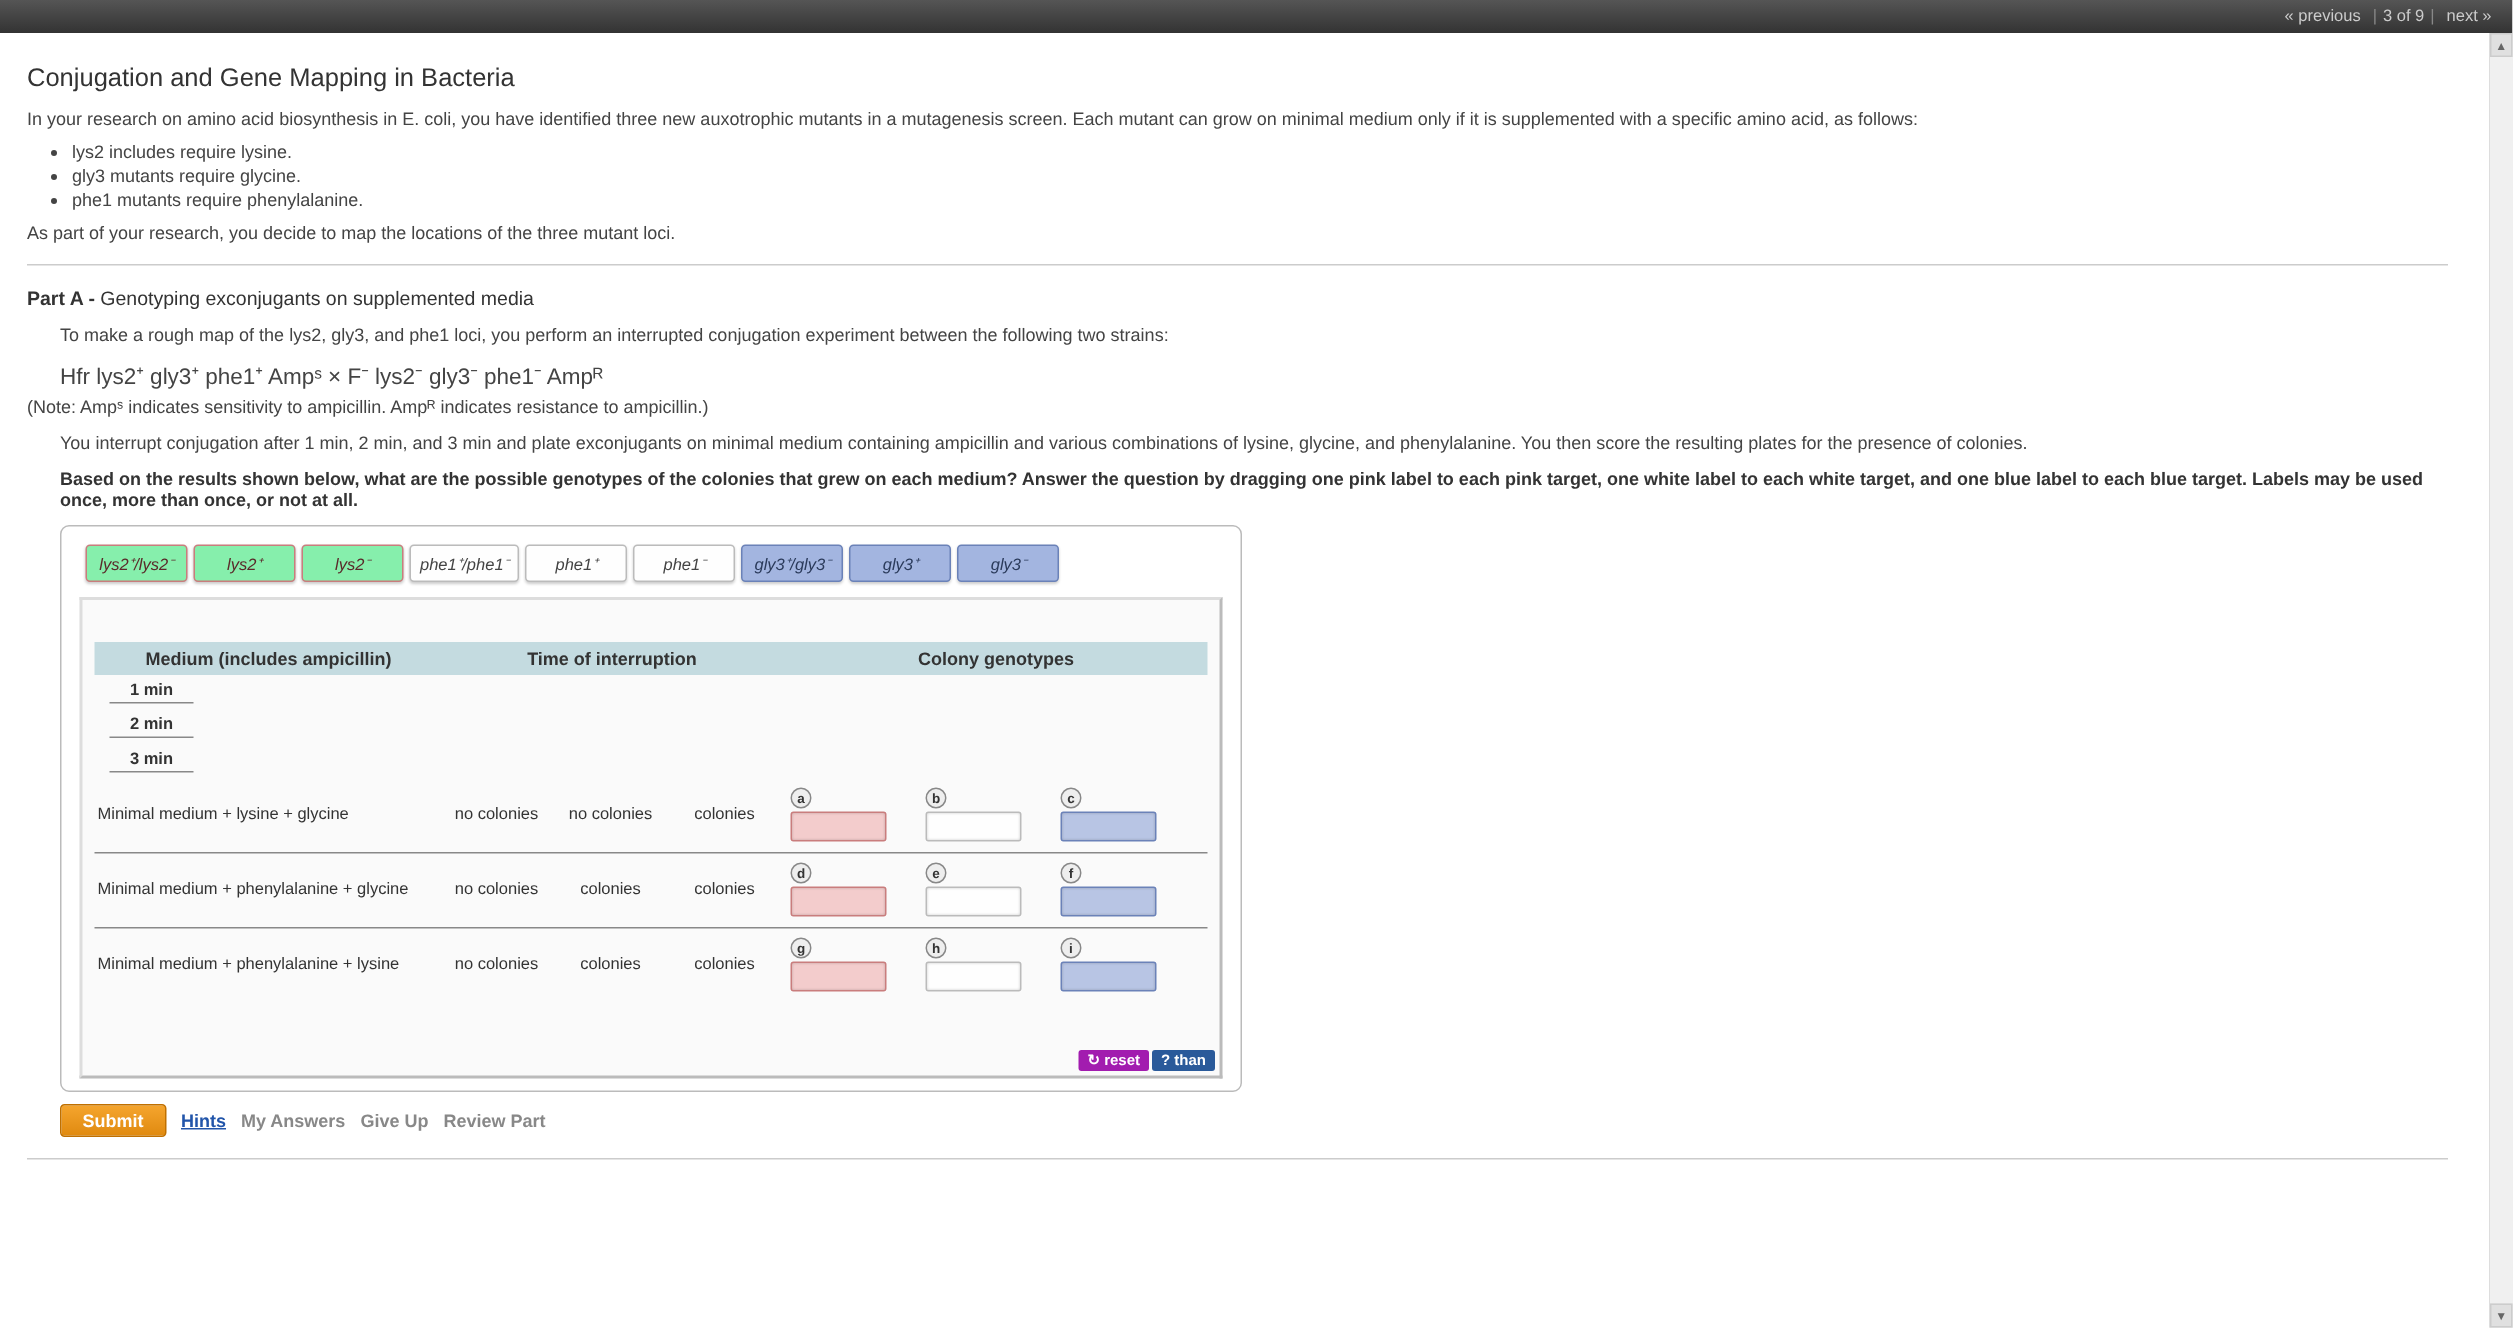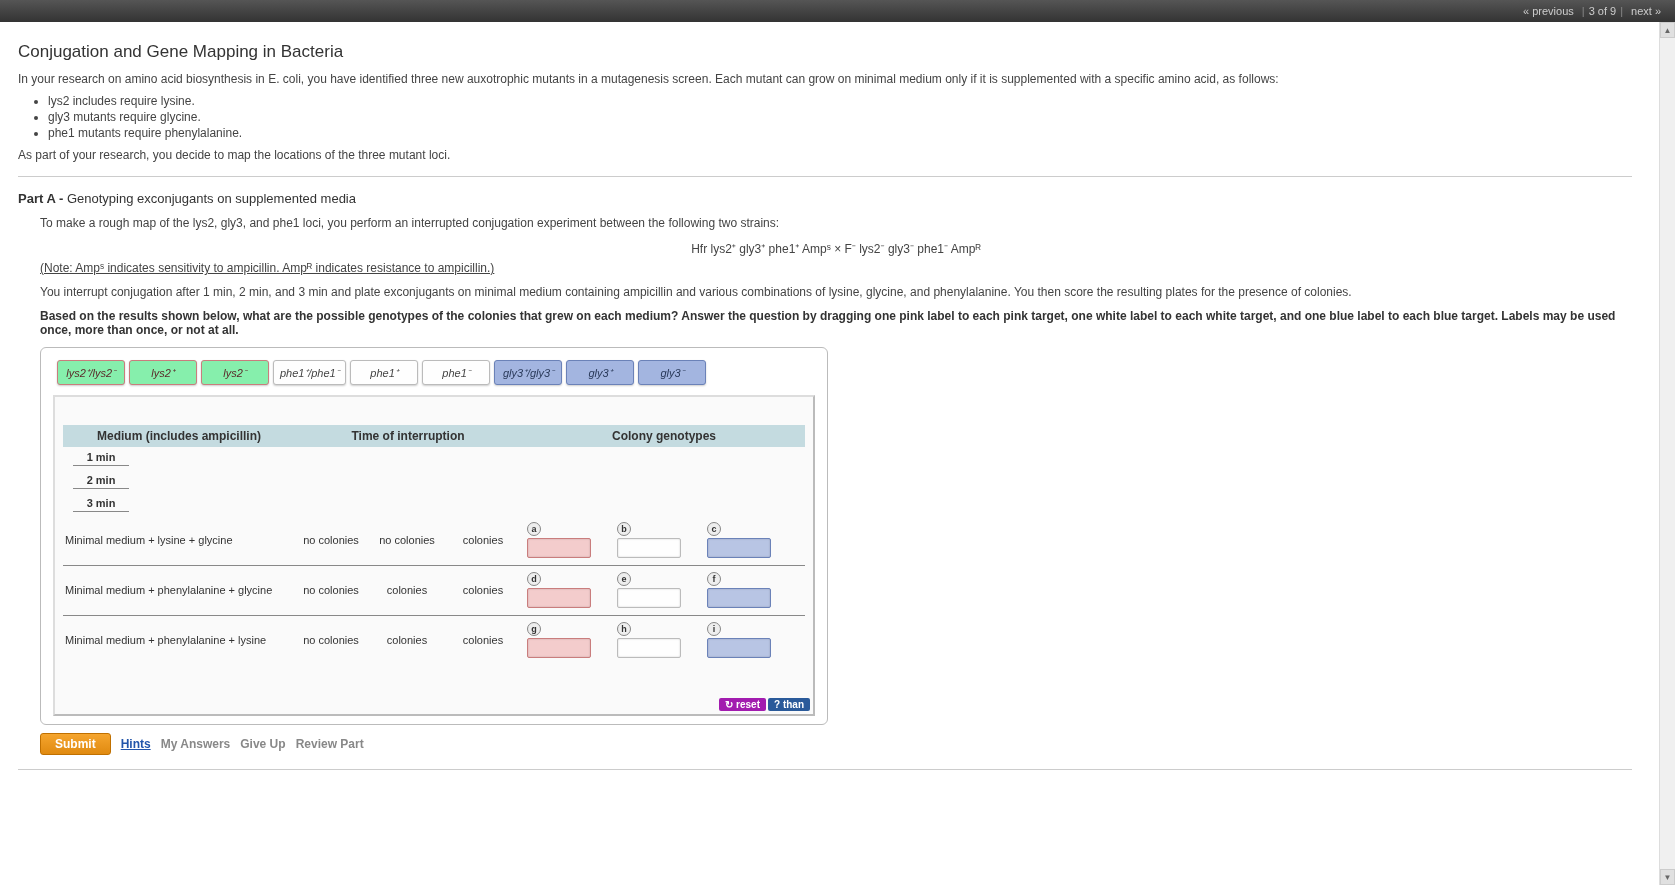--- a/index.html
+++ b/index.html
@@ -13,22 +13,22 @@
 .content { padding: 20px 18px 40px 18px; max-width: 1650px; }
 h1 { font-size: 17px; font-weight: normal; color: #333; margin-bottom: 10px; }
 .intro { font-size: 12px; color: #444; margin-bottom: 8px; }
 ul.bul { margin: 8px 0 8px 30px; }
 ul.bul li { list-style: disc; margin-bottom: 2px; font-size: 12px; color: #444; }
 .hr { border-top: 1px solid #ccc; margin: 14px 0; }
 .part-title { font-size: 13px; margin-bottom: 10px; }
 .part-title b { font-weight: bold; }
 .body-p { font-size: 12px; color: #444; margin: 0 0 10px 22px; }
 .body-p.bold { font-weight: bold; color: #333; }
-.crossline { margin-left: 22px; margin-bottom: 4px; font-size: 12px; color: #444; text-align: center; }
-.note { margin-left: 22px; margin-bottom: 10px; font-size: 12px; color: #444; text-decoration: underline; }
+.crossline { margin-left: 22px; margin-bottom: 4px; font-size: 15px; color: #444; }
+.note { margin-bottom: 10px; font-size: 12px; color: #444; }
 .panel { margin-left: 22px; border: 1px solid #bbb; border-radius: 6px; width: 788px; padding: 12px 12px 8px 12px; position: relative; }
 .labels-row { display: flex; gap: 4px; margin-bottom: 10px; padding-left: 4px; }
 .label-chip { border: 1px solid; border-radius: 3px; padding: 4px 6px; font-size: 11px; font-style: italic; min-width: 68px; text-align: center; cursor: move; box-shadow: 0 1px 2px rgba(0,0,0,0.2); }
 .label-chip.pink { background: #86efac; border-color: #c97d7d; color: #5a2a2a; }
 .label-chip.white { background: #fefefe; border-color: #bbb; color: #444; }
 .label-chip.blue { background: #a3b5e0; border-color: #6b82b8; color: #2a3a5a; }
 .work-area { border: 2px solid #ddd; border-right-color: #bbb; border-bottom-color: #bbb; background: #fafafa; padding: 28px 0 48px 0; min-height: 300px; position: relative; }
 .table-wrap { margin: 0 8px; }
 .thead { background: #c4dbe0; display: flex; font-weight: bold; font-size: 12px; padding: 4px 0; }
 .thead .col-m { width: 230px; padding-left: 34px; }

